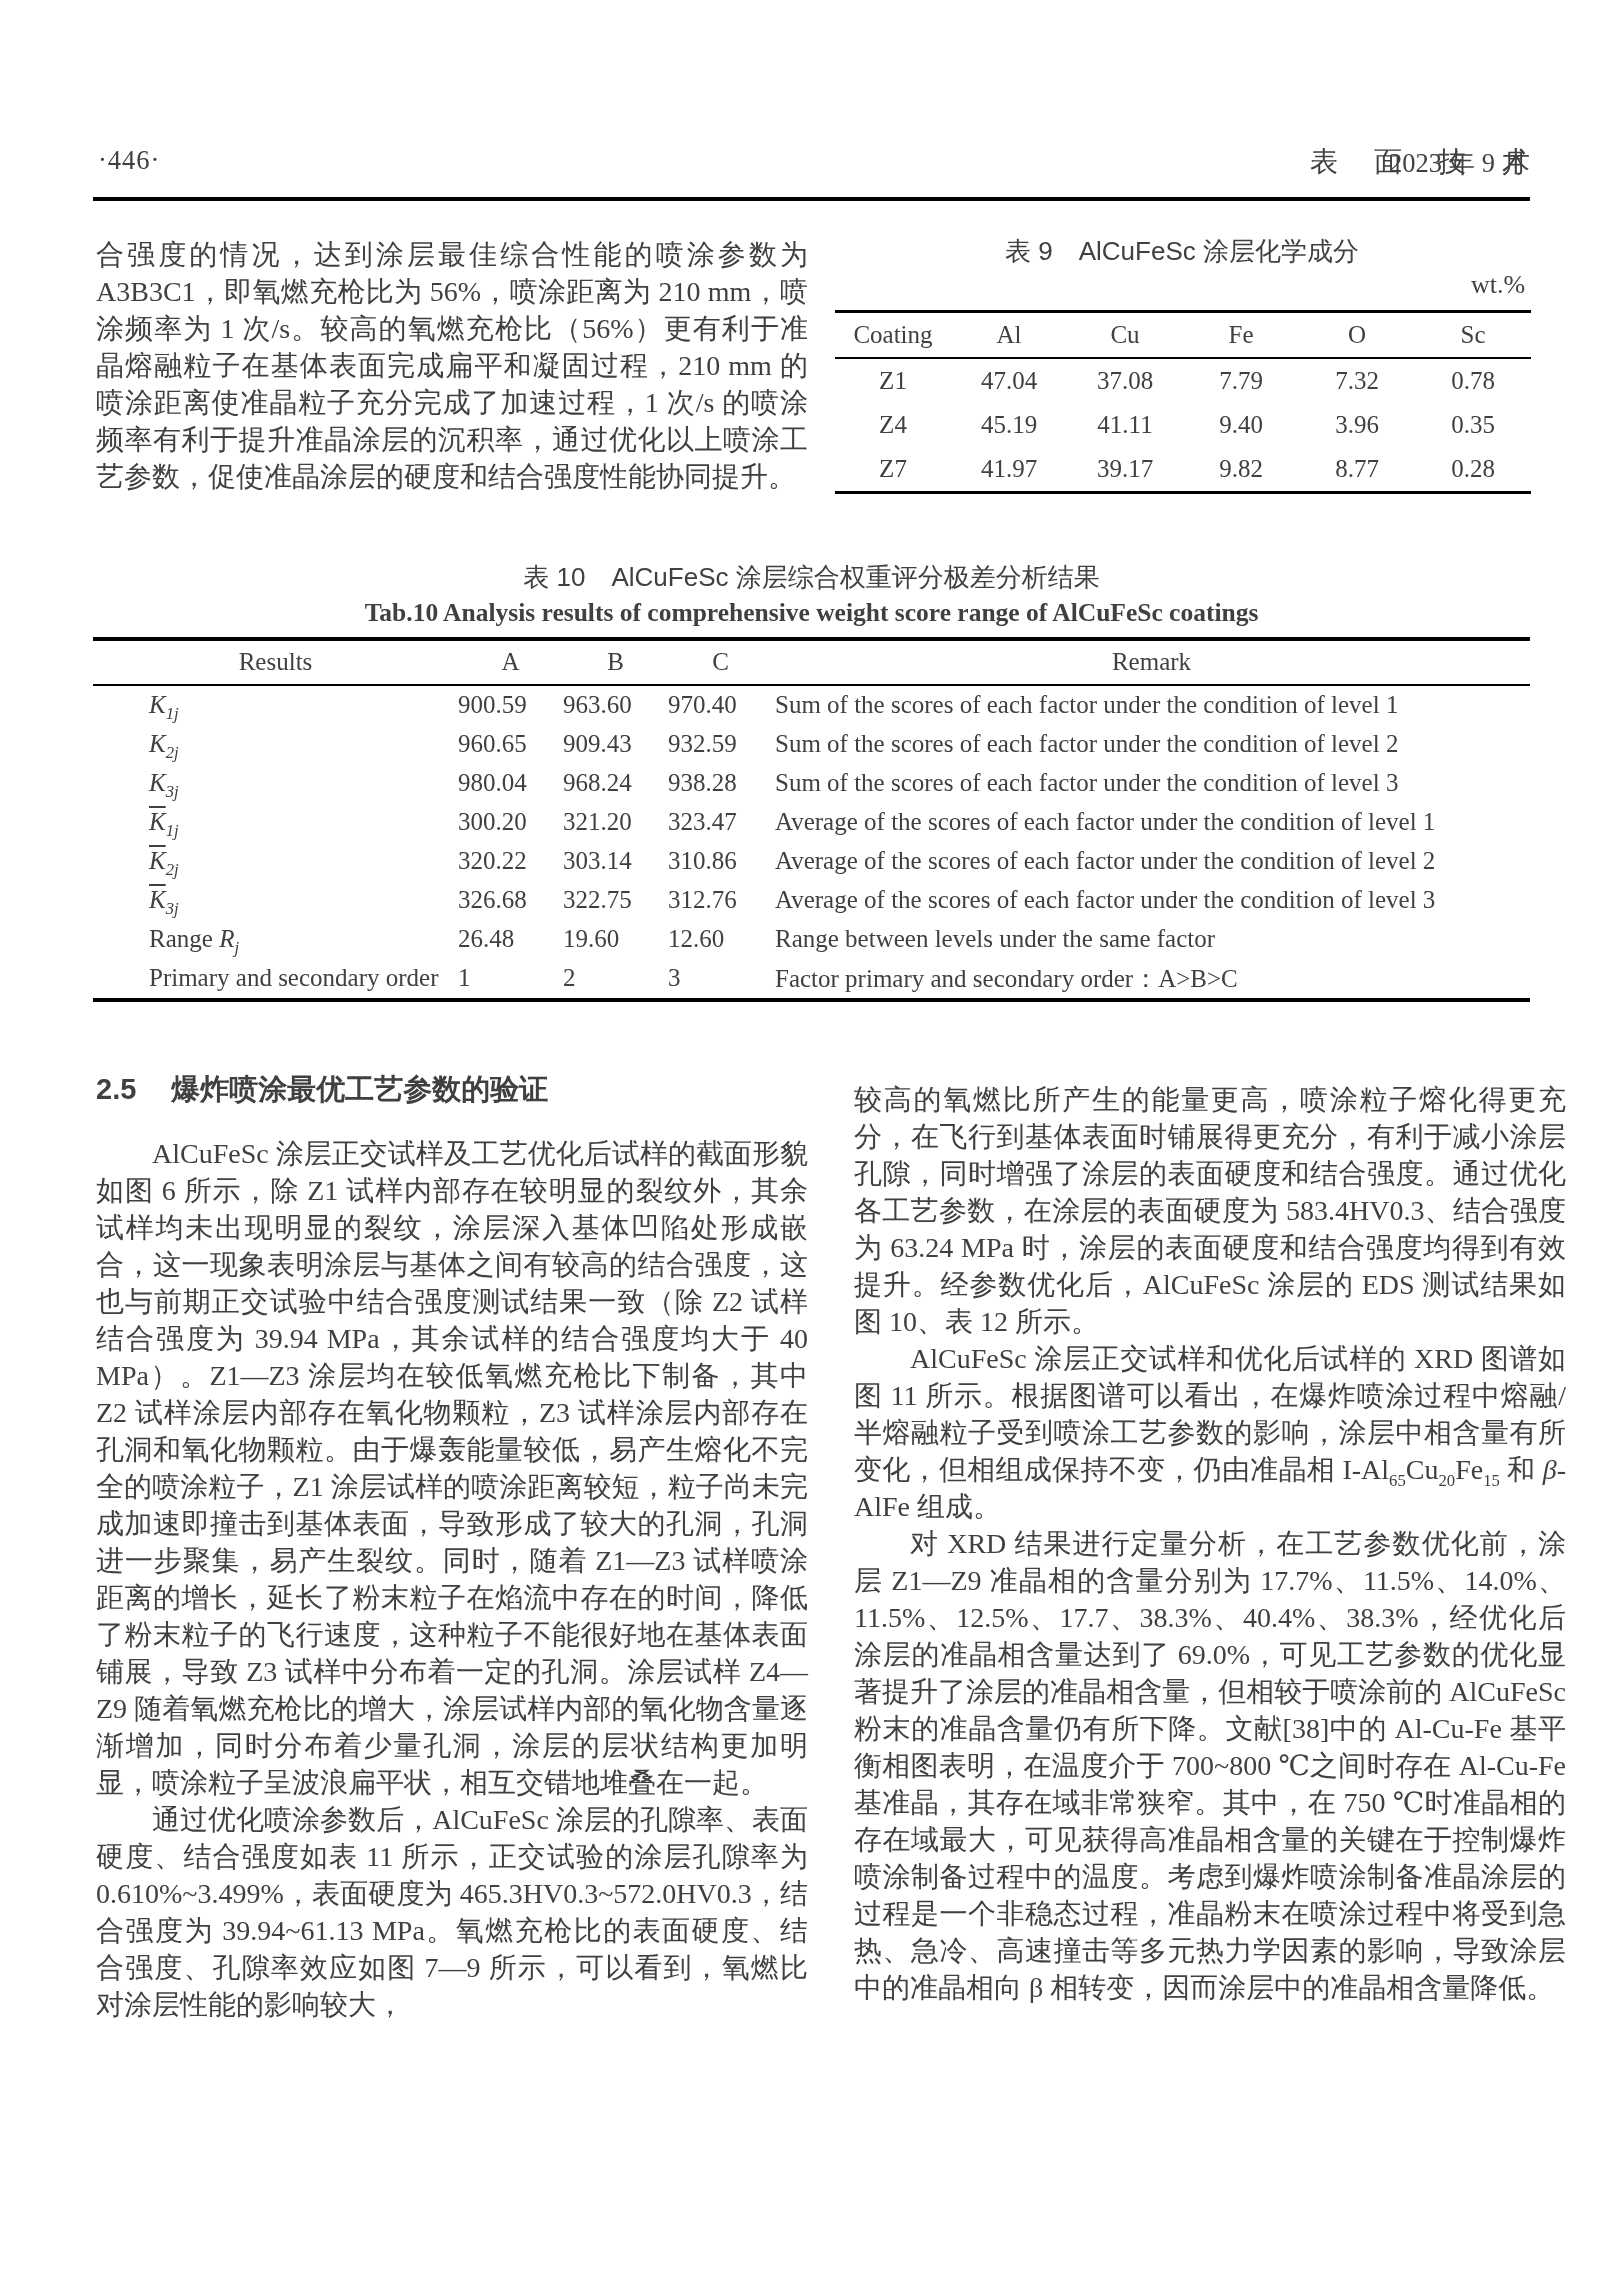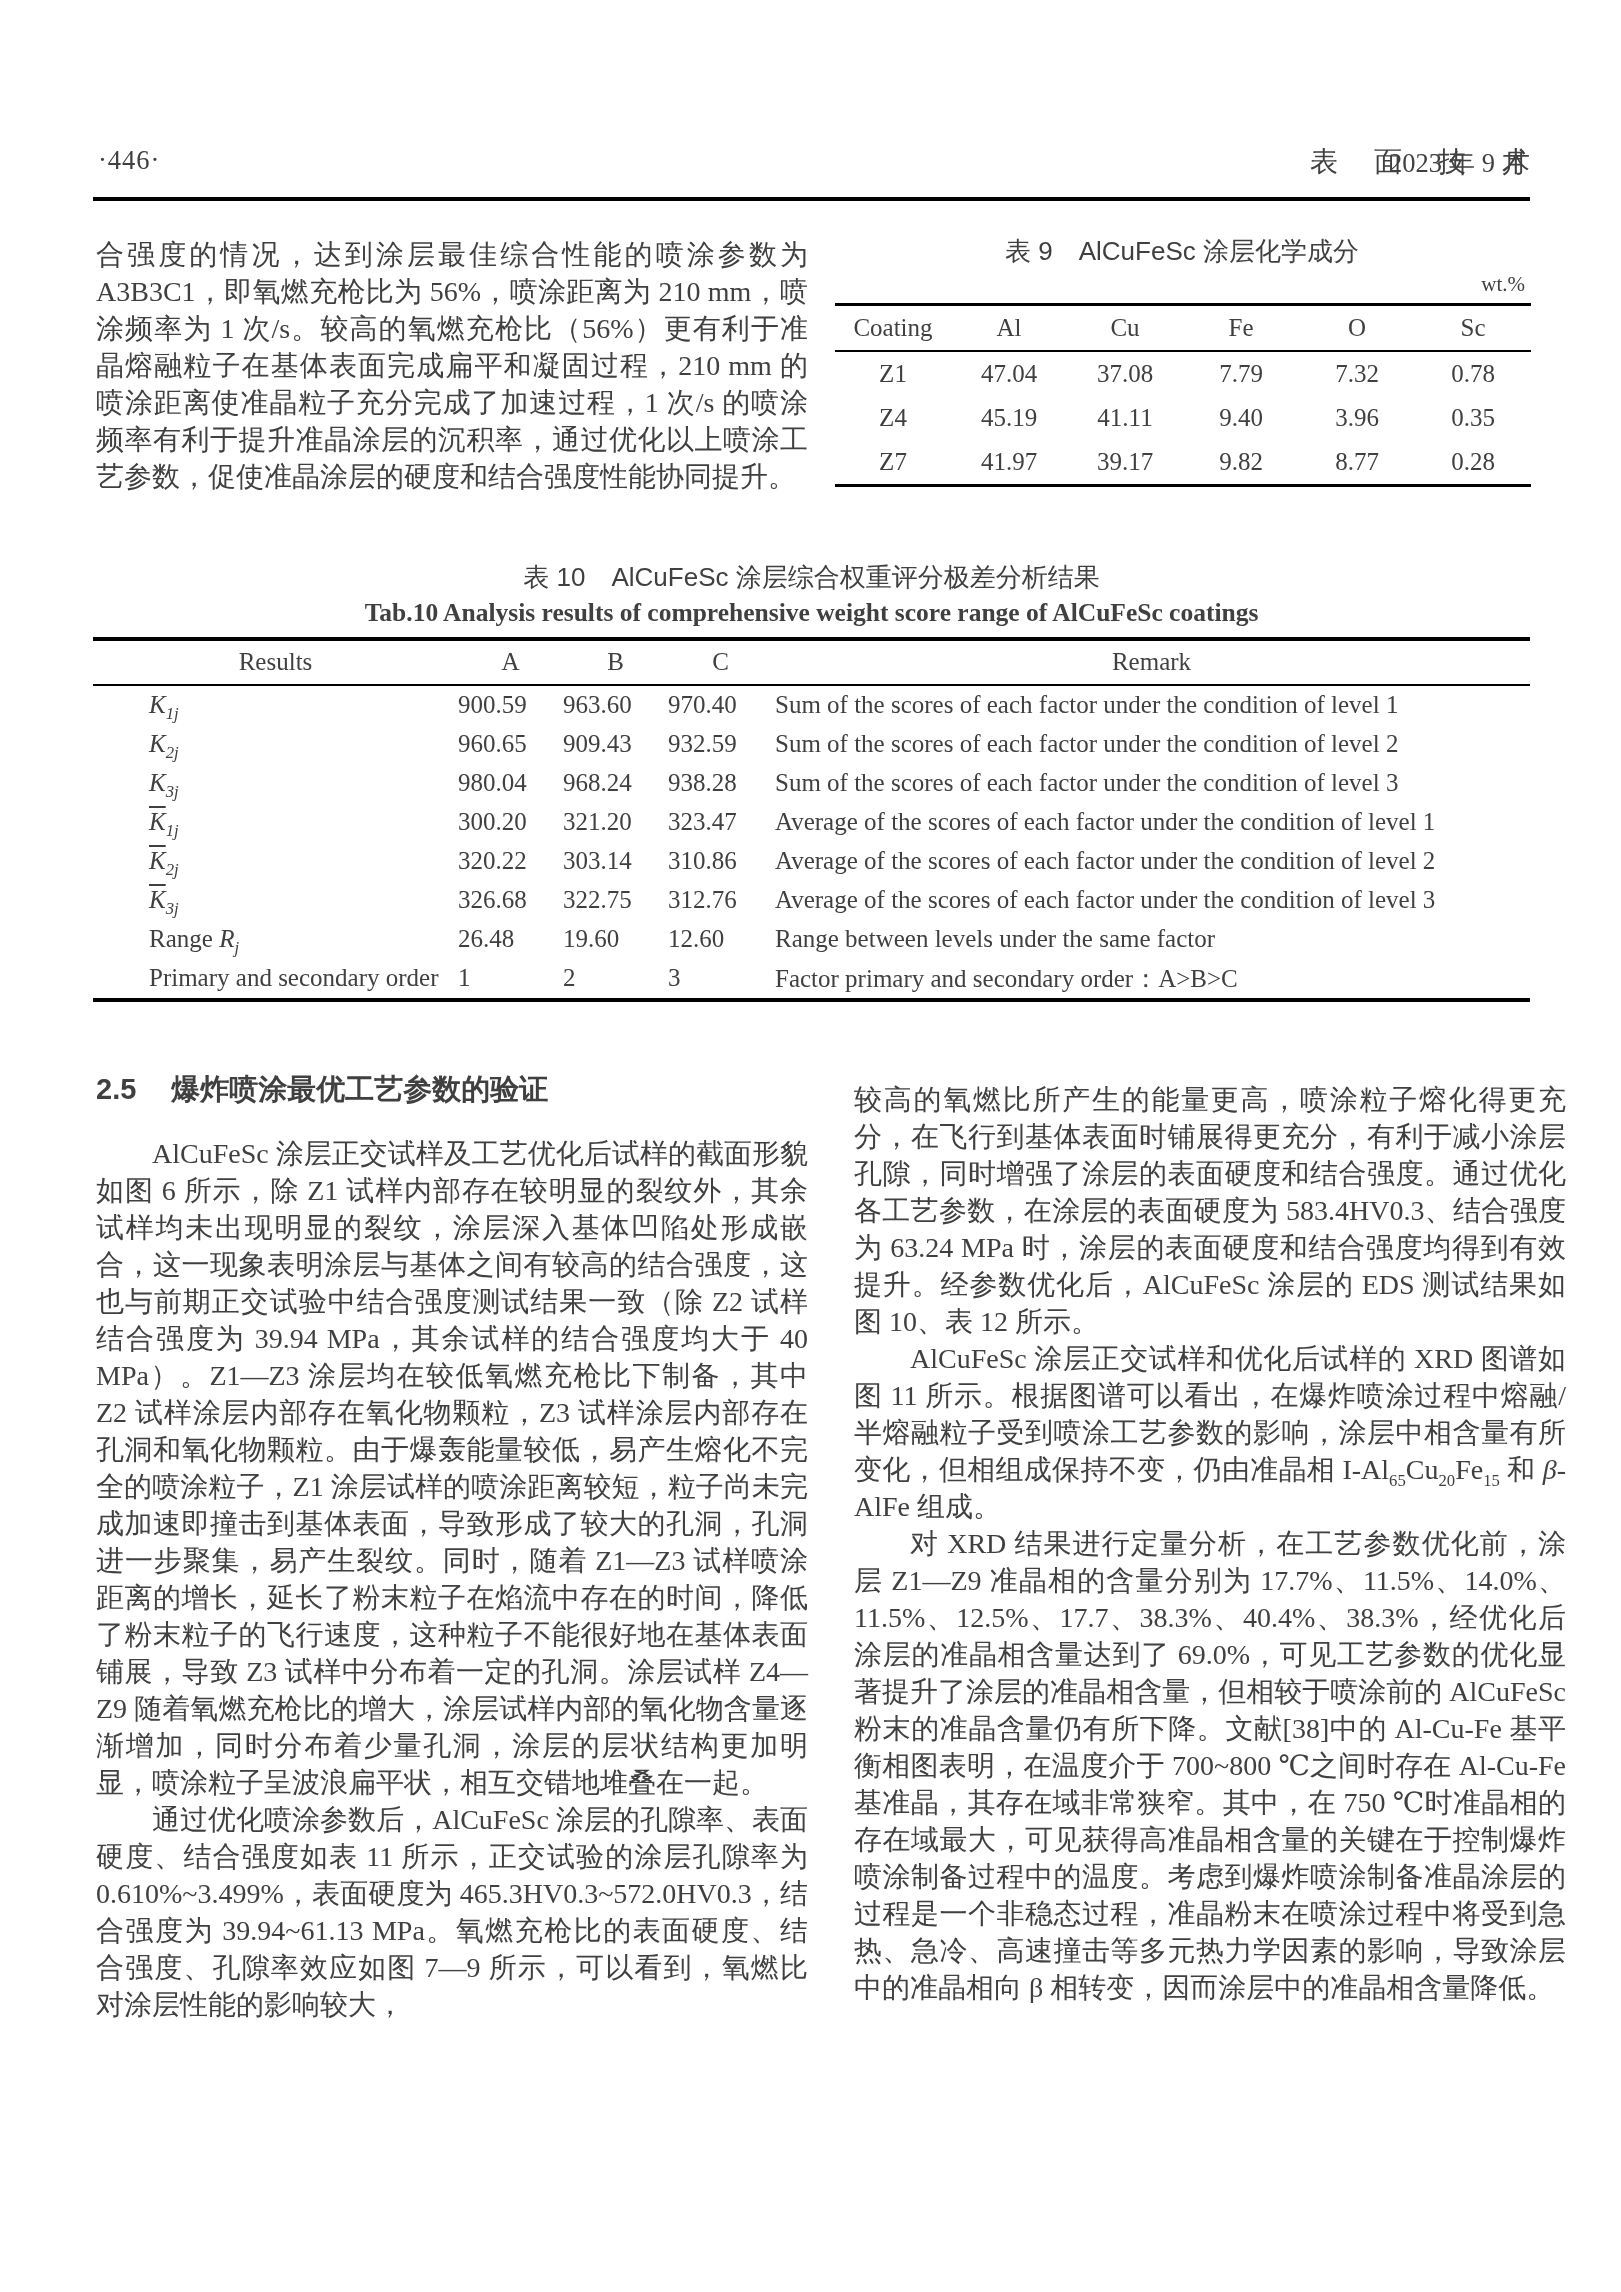--- a/index.html
+++ b/index.html
@@ -32,22 +32,22 @@
     font-size:26px;line-height:33px;
   }
   .tbl-title-en{
     text-align:center;font-weight:bold;font-size:25.5px;line-height:33px;margin-top:2px;
   }
   table{border-collapse:collapse;table-layout:fixed;}
   th,td{padding:0;font-weight:normal;font-size:25px;}
 
   
   .t9{position:absolute;top:235px;left:835px;width:694px;}
-  .t9 .unit{text-align:right;font-size:21px;margin-top:2.9px;padding-right:3.9px;line-height:27.4px;}
-  .t9 table{width:100%;margin-top:5px;border-top:3.9px solid #000;border-bottom:3.9px solid #000;}
+  .t9 .unit{text-align:right;font-size:26px;margin-top:2.9px;padding-right:3.9px;line-height:27.4px;}
+  .t9 table{width:100%;margin-top:12px;border-top:3.9px solid #000;border-bottom:3.9px solid #000;}
   .t9 thead tr{border-bottom:2.5px solid #000;}
   .t9 th,.t9 td{text-align:center;height:44px;}
 
   
   .t10{position:absolute;top:561px;left:93px;width:1437px;}
   .t10 table{width:100%;margin-top:7.8px;border-top:4.9px solid #000;border-bottom:4.9px solid #000;}
   .t10 thead tr{border-bottom:2.5px solid #000;}
   .t10 thead th{height:43px;text-align:center;}
   .t10 tbody td{height:39px;margin-top:31px;}
   .c-label{text-align:left;padding-left:56px;}

